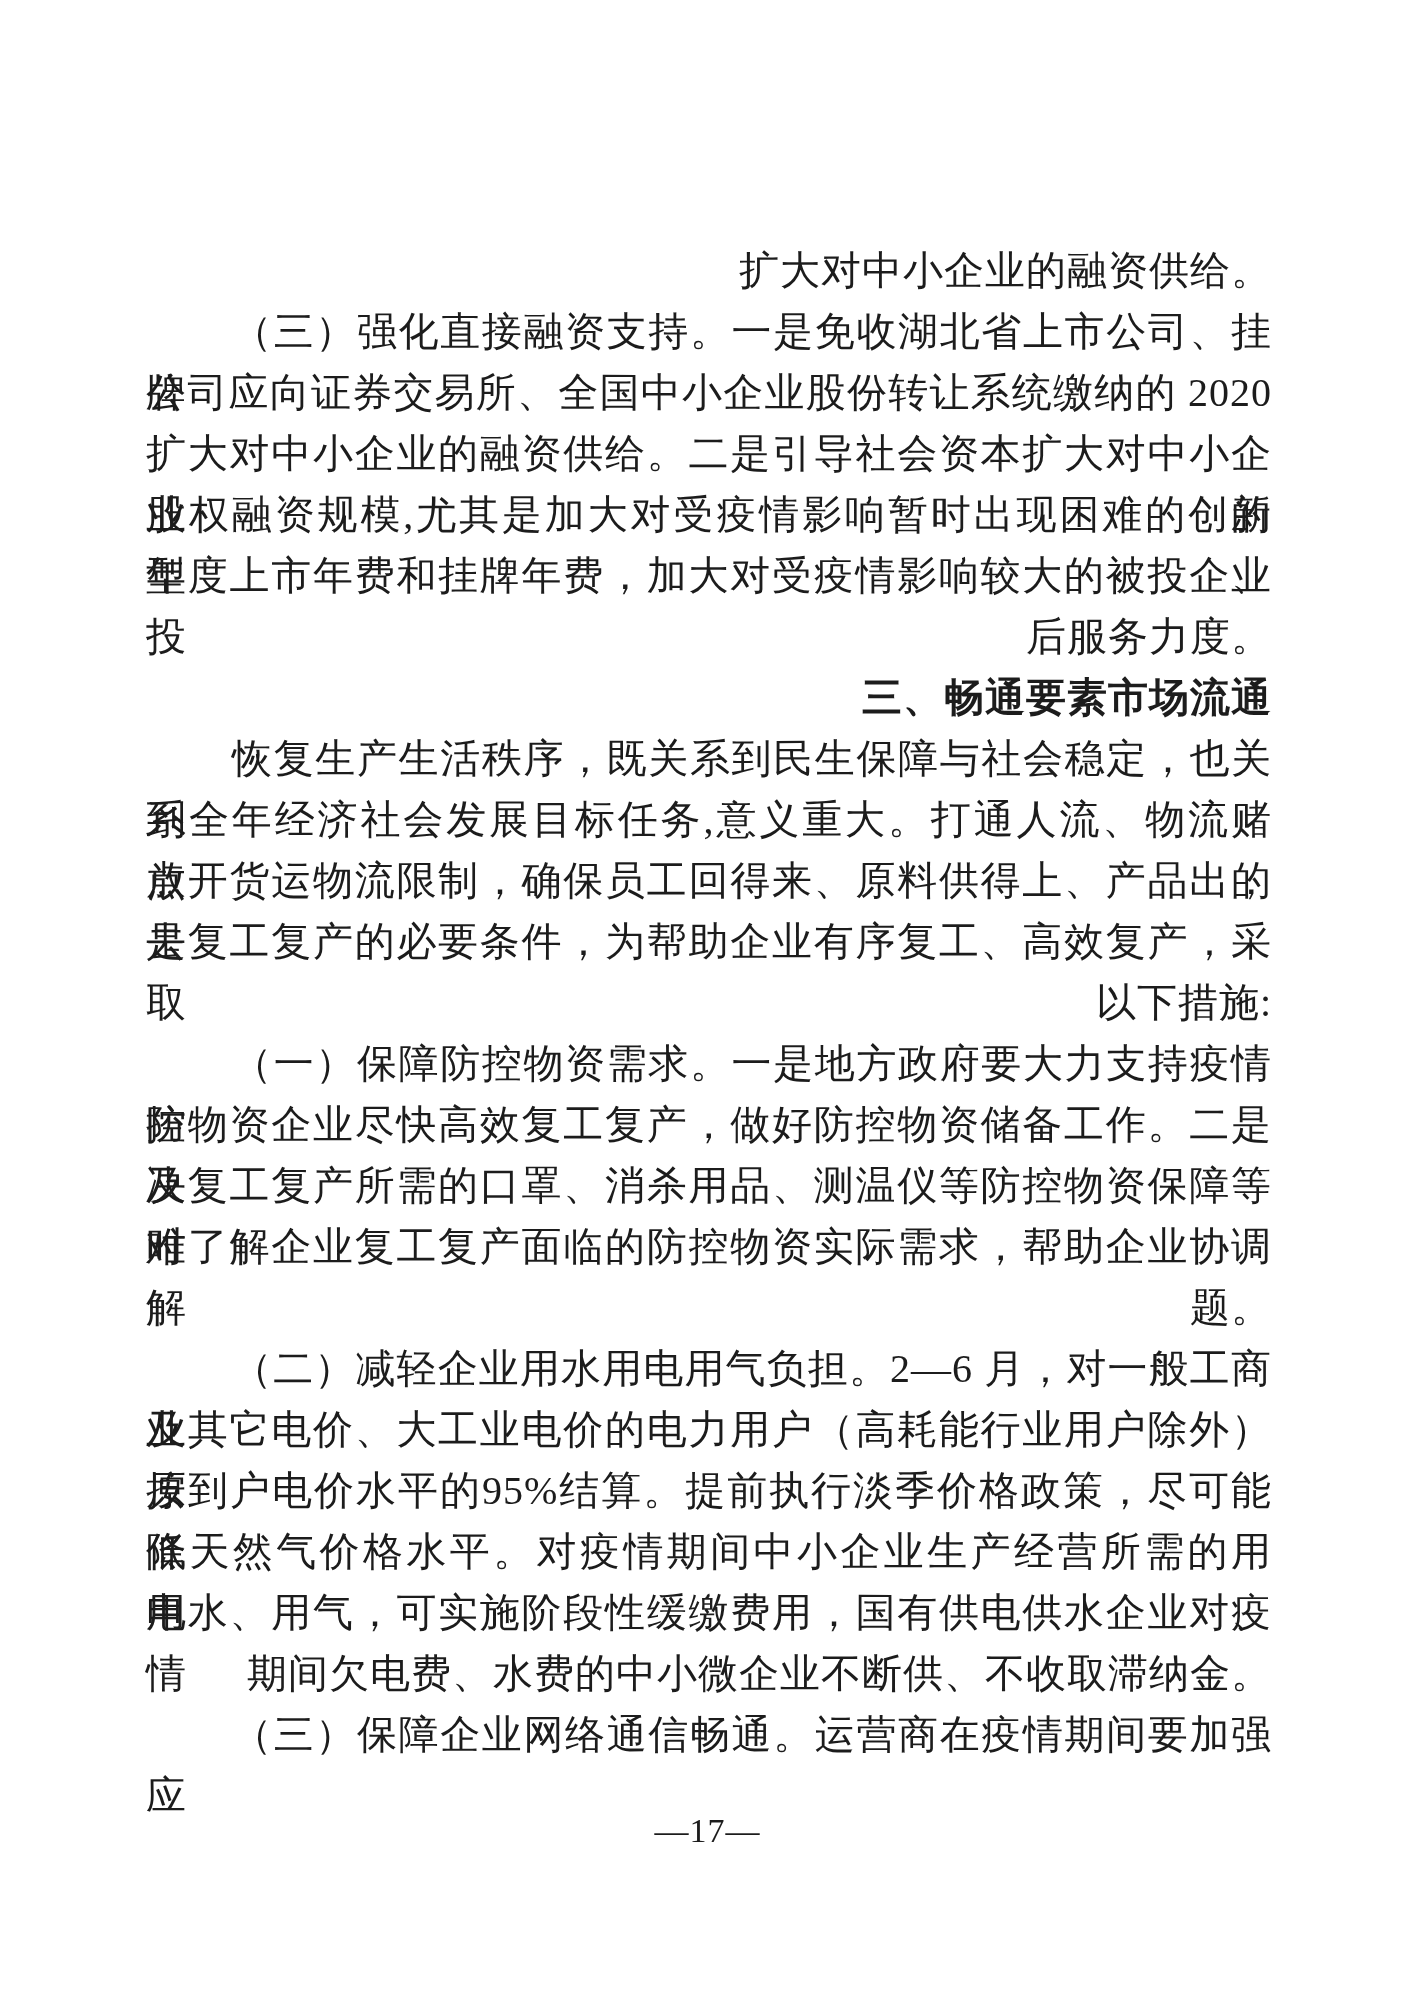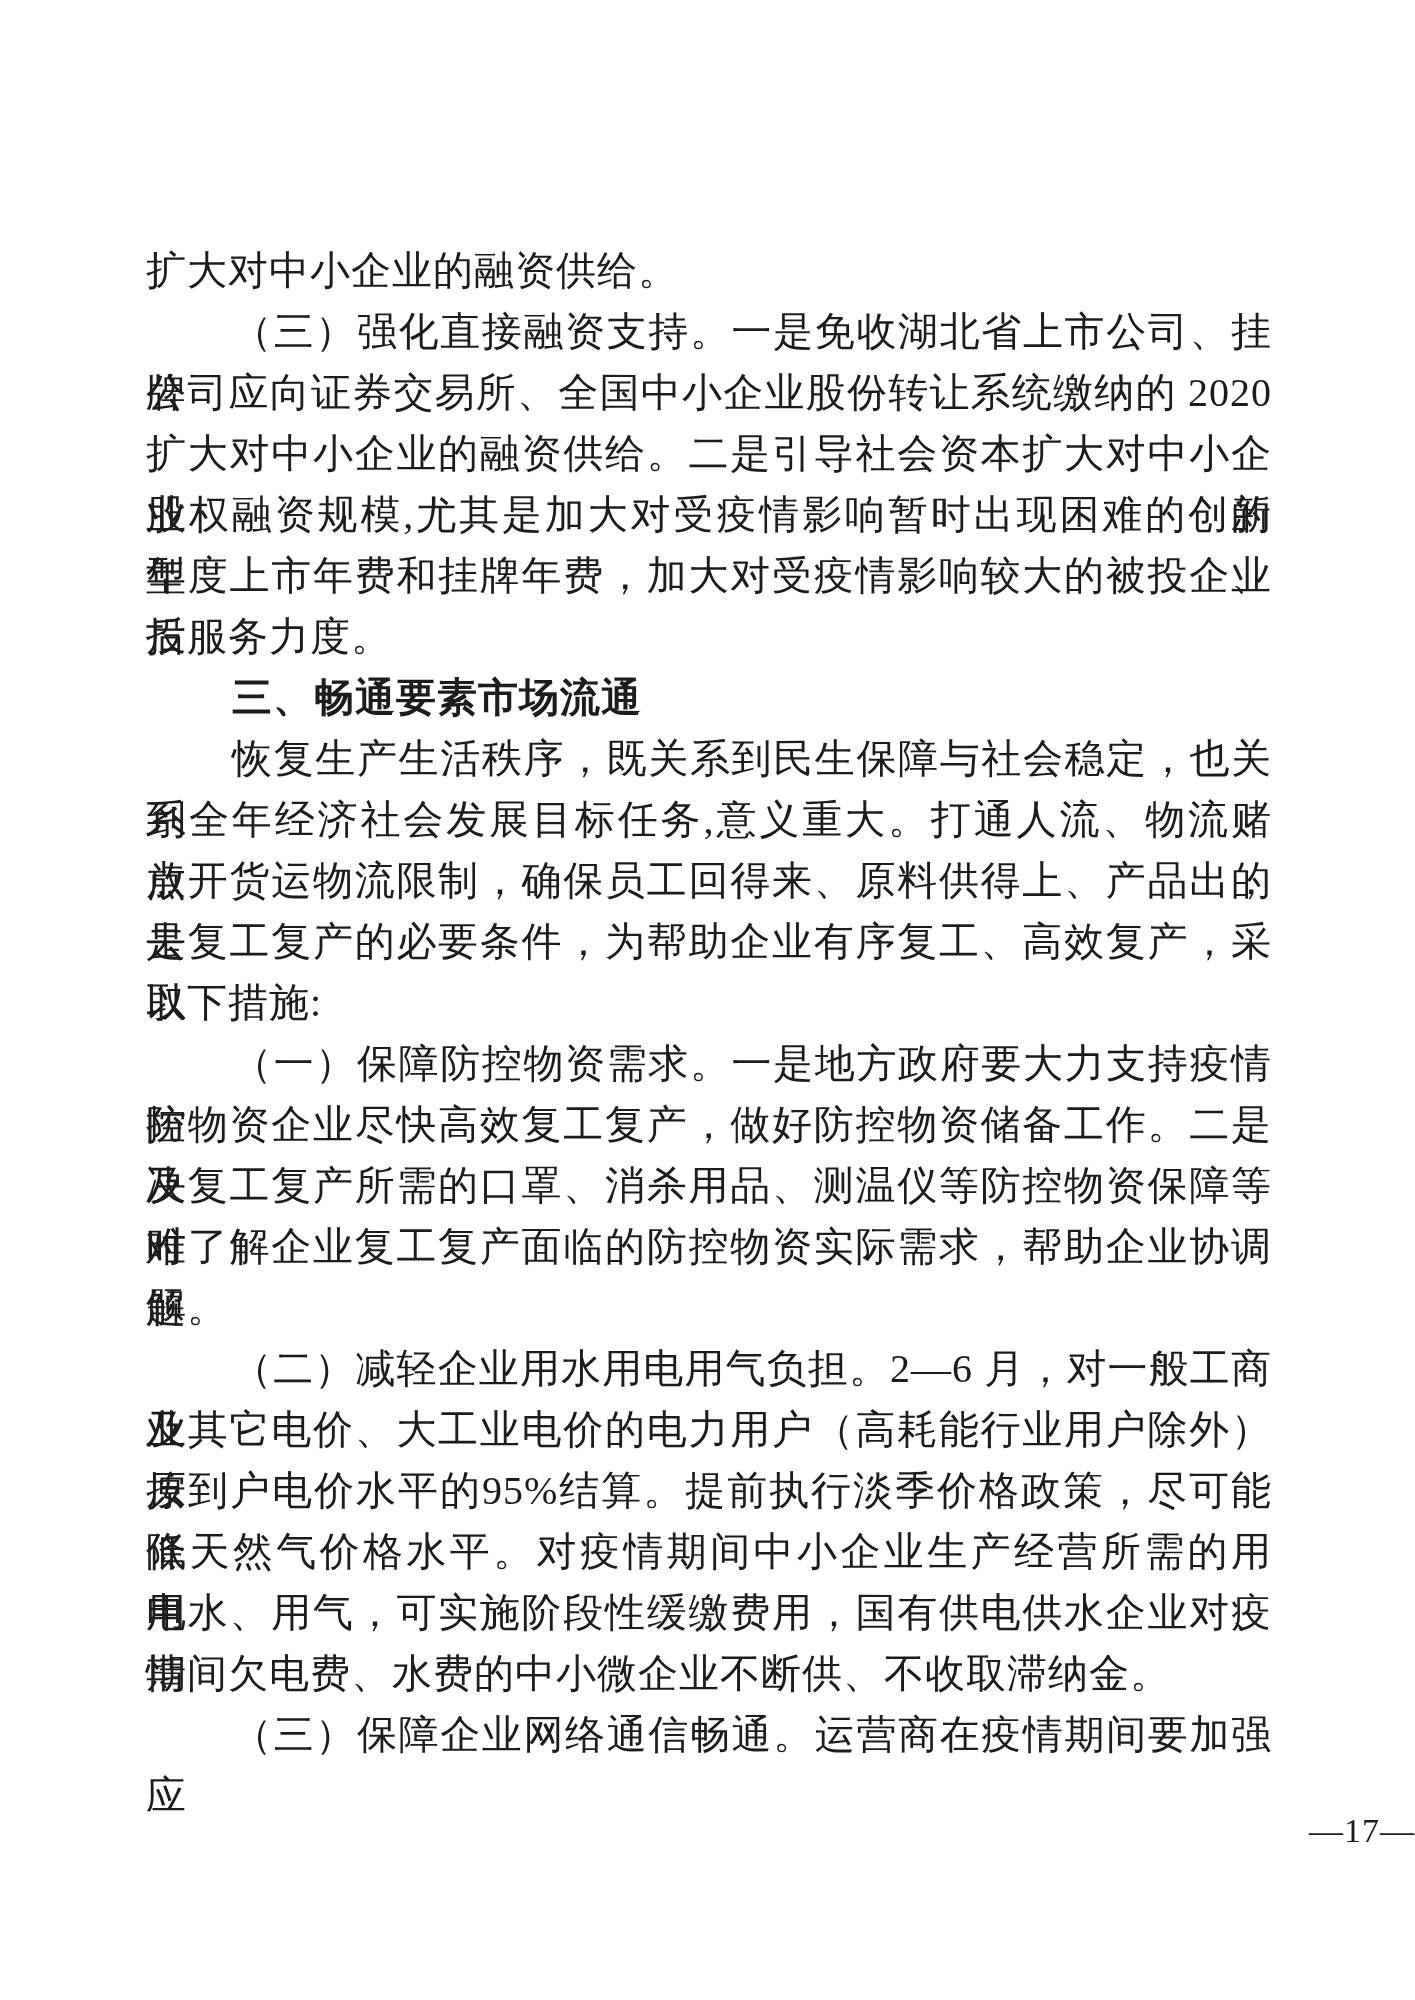--- a/index.html
+++ b/index.html
@@ -18,38 +18,39 @@
     top: 240px;
     width: 1126px;
   }
   .line {
     height: 61px;
     line-height: 61px;
     font-size: 40px;
     letter-spacing: 1px;
     white-space: normal;
     overflow: visible;
+    text-align: right;
   }
   .line.fill {
     text-align: justify;
     text-align-last: justify;
   }
   .line.indent {
     text-indent: 86px;
   }
   .line.bold {
     font-weight: bold;
     font-family: Liberation Serif, serif;
   }
   .page-number {
     position: absolute;
     left: 0;
     width: 100%;
     top: 1812px;
-    text-align: right;
+    text-align: center;
     font-size: 34px;
     letter-spacing: 1px;
     color: #1c1c1c;
   }
 </style>
 </head>
 <body>
 
 <div class="page">
   <div class="content">

